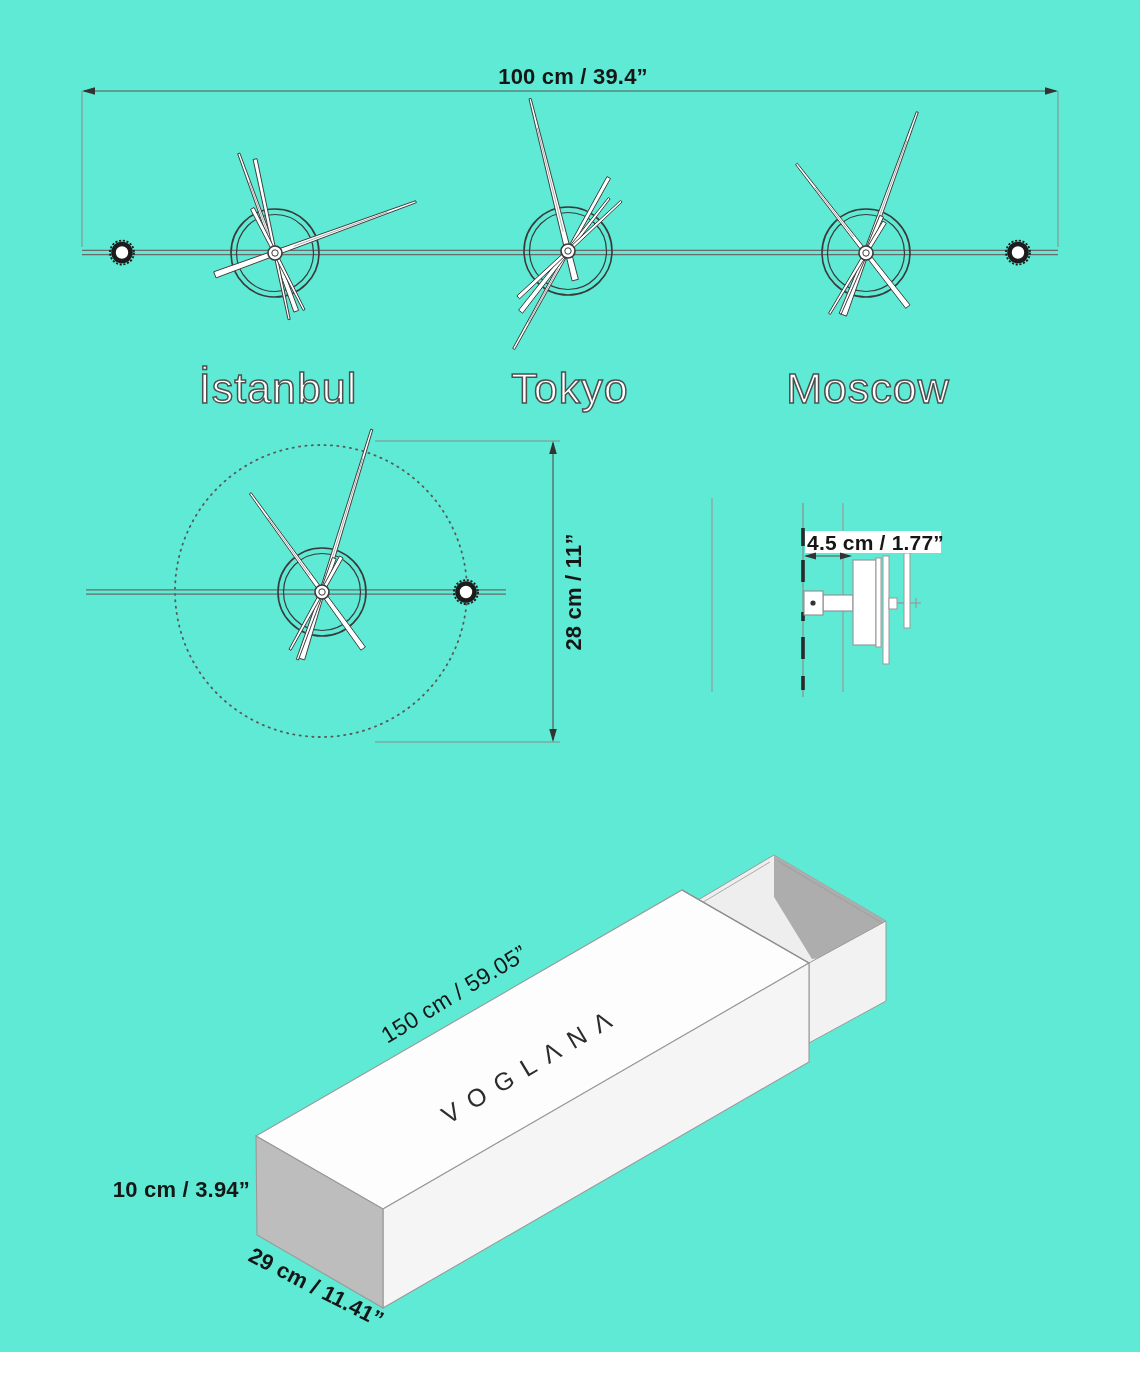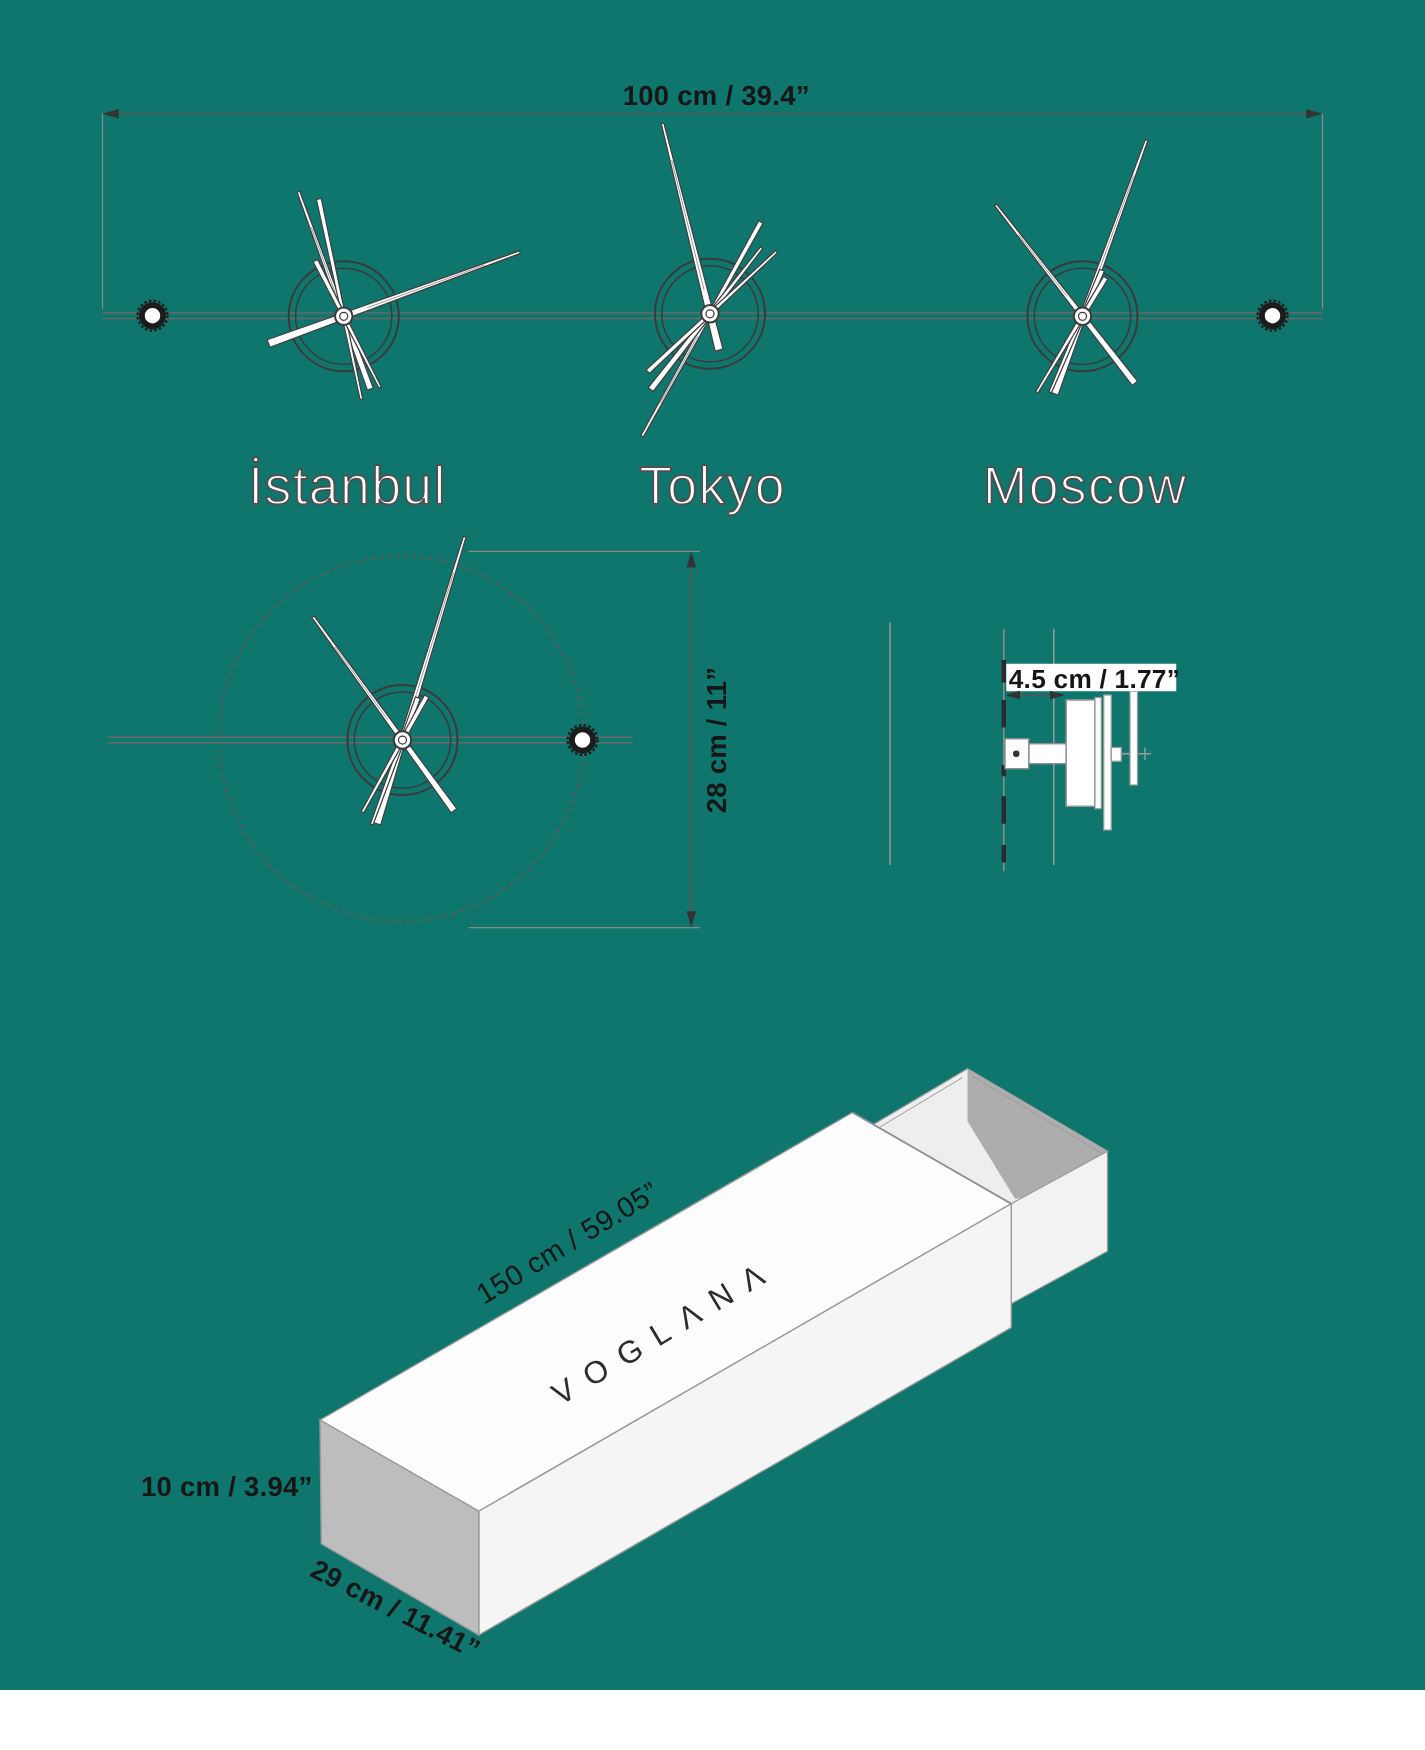--- a/index.html
+++ b/index.html
@@ -1,16 +1,16 @@
 <!DOCTYPE html>
 <html><head>
 <meta charset="utf-8">
 <style>
   html,body{margin:0;padding:0;background:#ffffff;}
-  #canvas{position:relative;width:1140px;height:1352px;background:#0f766e;overflow:hidden;
+  #canvas{position:relative;width:1140px;height:1352px;background:#5eead4;overflow:hidden;
           font-family:"Liberation Sans", sans-serif;}
   svg text{font-family:"Liberation Sans", sans-serif;fill:#161616;}
   .dim-label{font-size:22px;font-weight:bold;letter-spacing:.2px;}
   .dim-label-light{font-size:23px;font-weight:normal;letter-spacing:.4px;}
   .city-label{font-size:43px;font-weight:normal;letter-spacing:1px;
               fill:#ffffff;stroke:#4f4f4f;stroke-width:1.5px;}
   .brand-label{font-size:25px;font-weight:normal;letter-spacing:12px;fill:#2d2d2d;stroke:none;}
   .dimline{stroke:#555;stroke-width:1.2;}
   .extline{stroke:#8a8a8a;stroke-width:1;}
   .arrow{fill:#333;stroke:none;}

